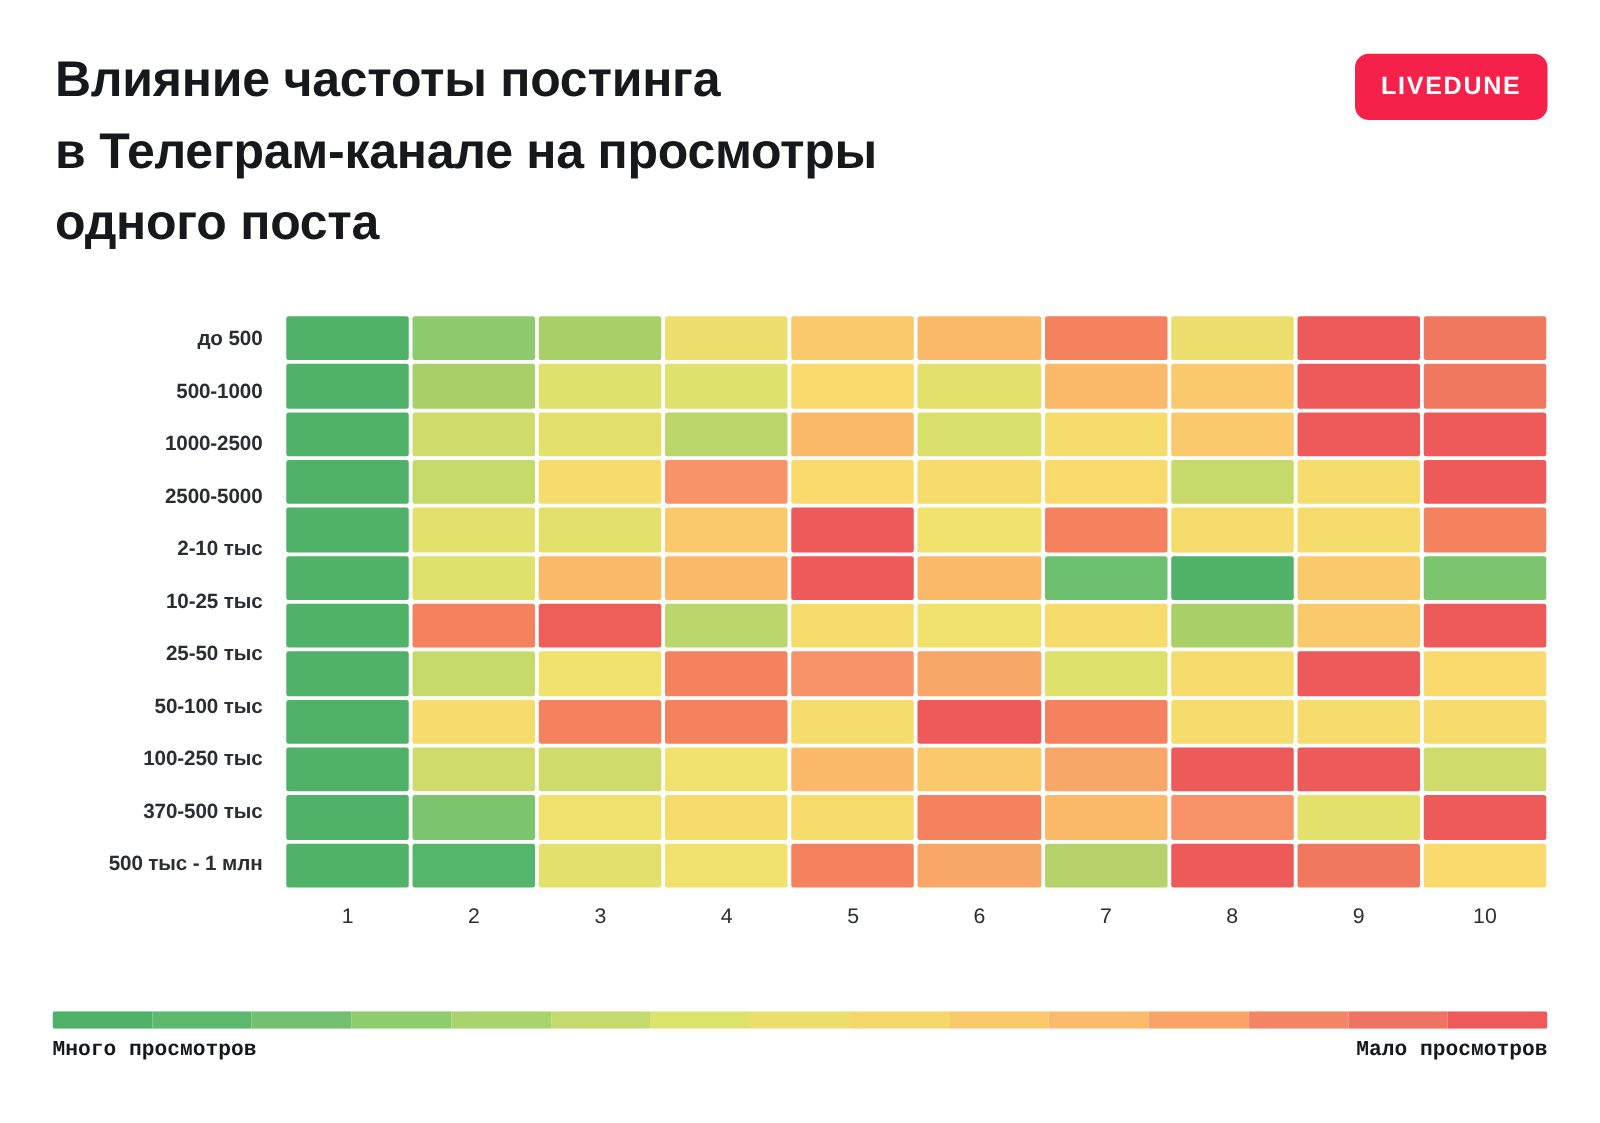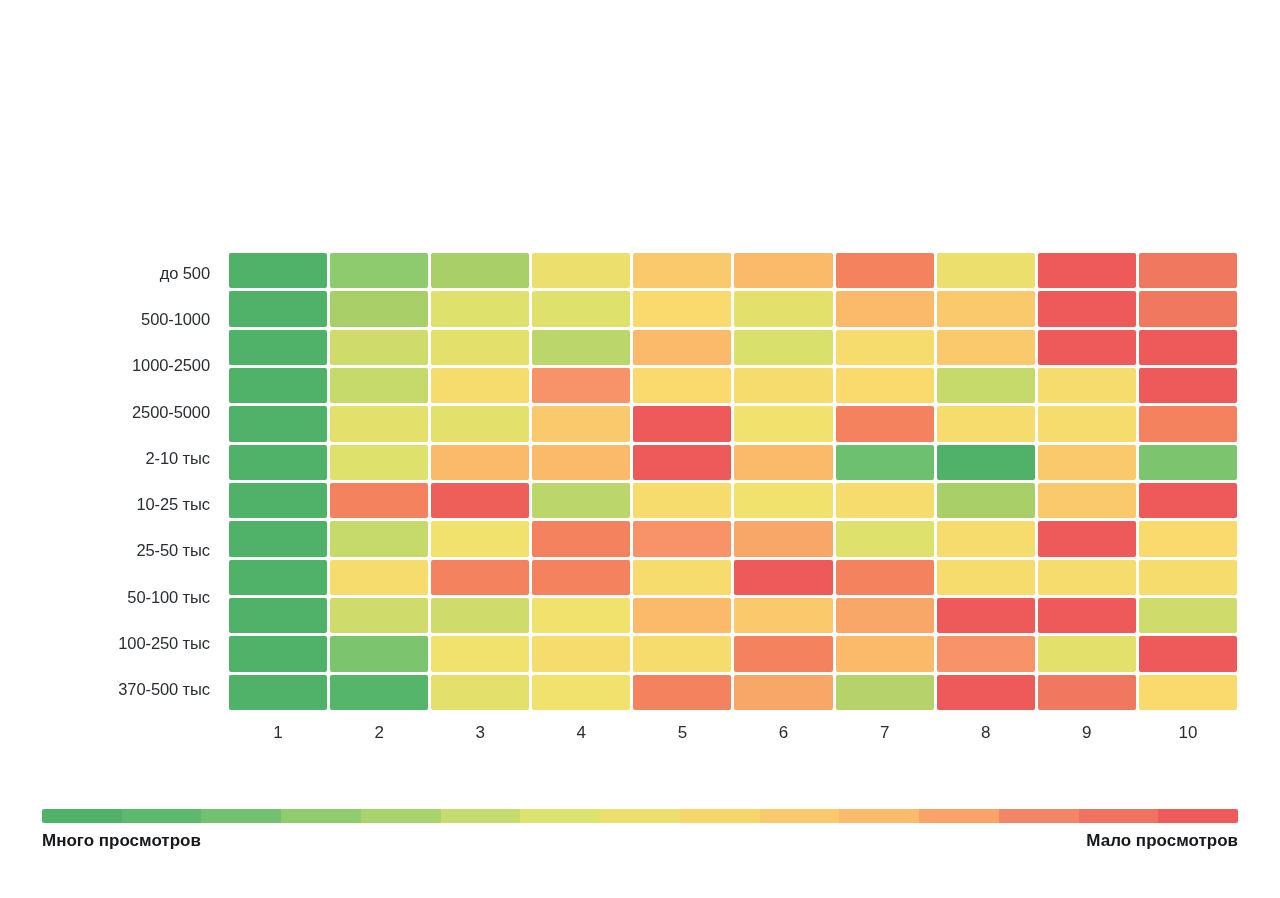--- a/index.html
+++ b/index.html
@@ -81,21 +81,21 @@
     flex-direction: column;
   }
 
   .row-label {
     flex: 1 1 0;
     display: flex;
     align-items: center;
     justify-content: flex-end;
     padding-right: 12px;
     font-size: 16.5px;
-    font-weight: 400;
+    font-weight: 700;
     color: #2a2d33;
     letter-spacing: -0.1px;
     white-space: nowrap;
   }
 
   #grid {
     position: absolute;
     left: 229px;
     top: 3px;
     width: 1008px;
@@ -143,20 +143,21 @@
     color: #2a2d33;
   }
 
   
   #legend {
     position: absolute;
     left: 0;
     top: 805px;
     width: 1280px;
     height: 70px;
+    font-family: Liberation Mono, monospace;
   }
 
   #legend-bar {
     position: absolute;
     left: 42px;
     top: 4px;
     width: 1196px;
     height: 14px;
     border-radius: 2px;
     display: flex;
@@ -184,34 +185,44 @@
     font-size: 17px;
     font-weight: 700;
     color: #16181c;
   }
 </style>
 </head>
 <body>
 
 <div id="page">
 
+  <div id="header">
+    <h1 id="page-title">Влияние частоты постинга
+в Телеграм-канале на просмотры
+одного поста</h1>
+
+    <div id="brand-badge">
+      <span class="brand-text">LIVEDUNE</span>
+    </div>
+  </div>
 
   <div id="heatmap-area">
 
     <div id="row-labels">
         <div class="row-label">до 500</div>
         <div class="row-label">500-1000</div>
         <div class="row-label">1000-2500</div>
         <div class="row-label">2500-5000</div>
         <div class="row-label">2-10 тыс</div>
         <div class="row-label">10-25 тыс</div>
         <div class="row-label">25-50 тыс</div>
         <div class="row-label">50-100 тыс</div>
         <div class="row-label">100-250 тыс</div>
         <div class="row-label">370-500 тыс</div>
+        <div class="row-label">500 тыс - 1 млн</div>
       </div>
 
     <div id="grid">
         <div class="cell" style="background: rgb(79, 178, 104);"></div>
         <div class="cell" style="background: rgb(142, 203, 110);"></div>
         <div class="cell" style="background: rgb(168, 207, 104);"></div>
         <div class="cell" style="background: rgb(236, 223, 110);"></div>
         <div class="cell" style="background: rgb(250, 201, 107);"></div>
         <div class="cell" style="background: rgb(251, 185, 106);"></div>
         <div class="cell" style="background: rgb(244, 130, 95);"></div>

